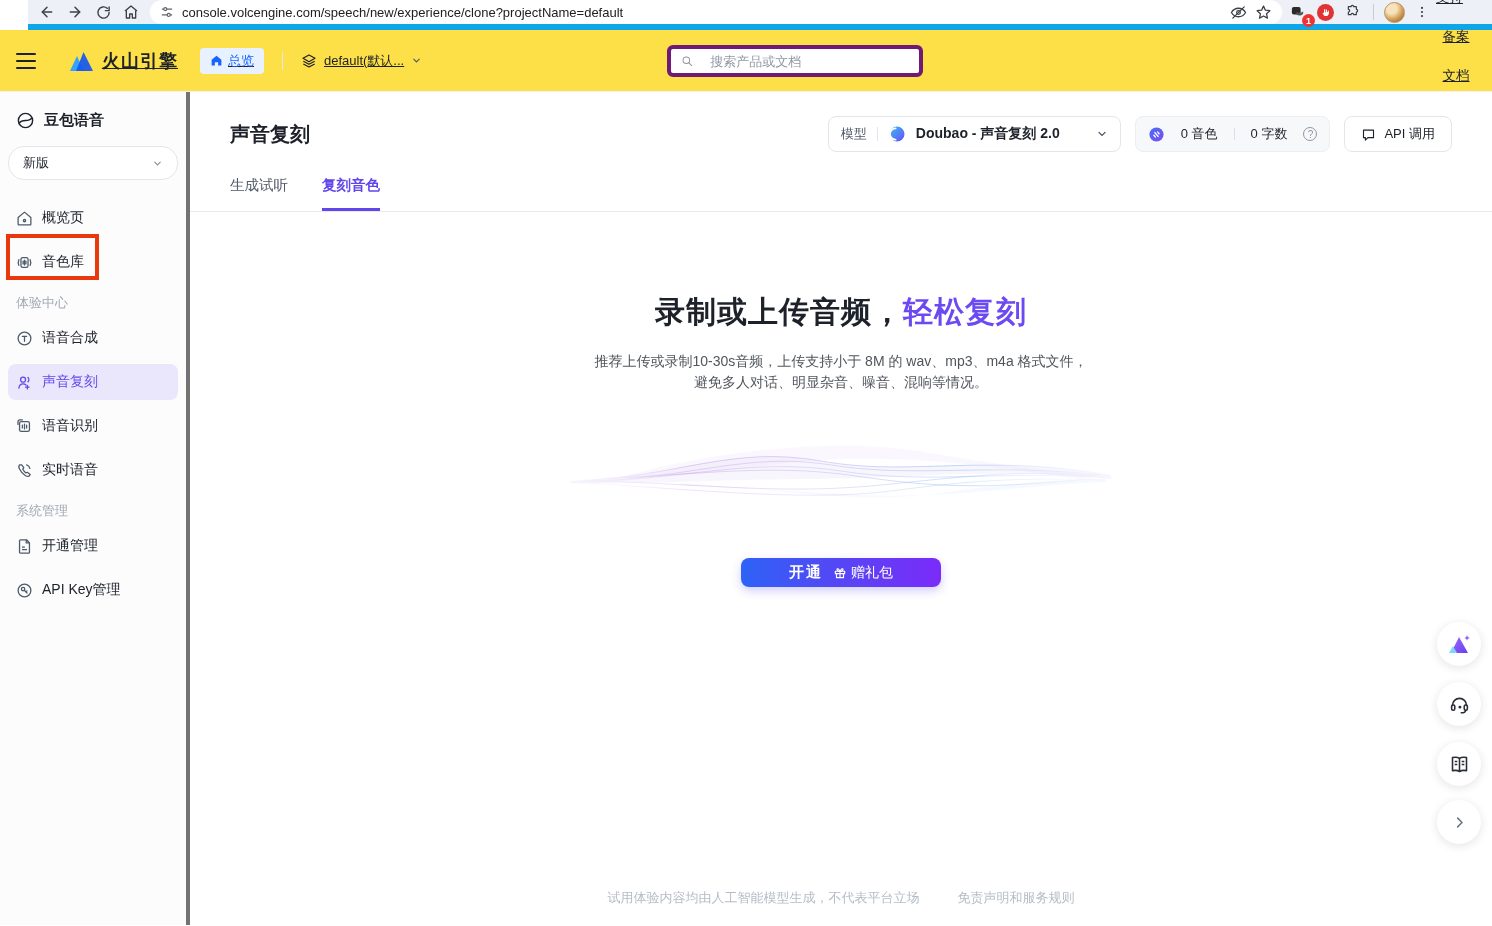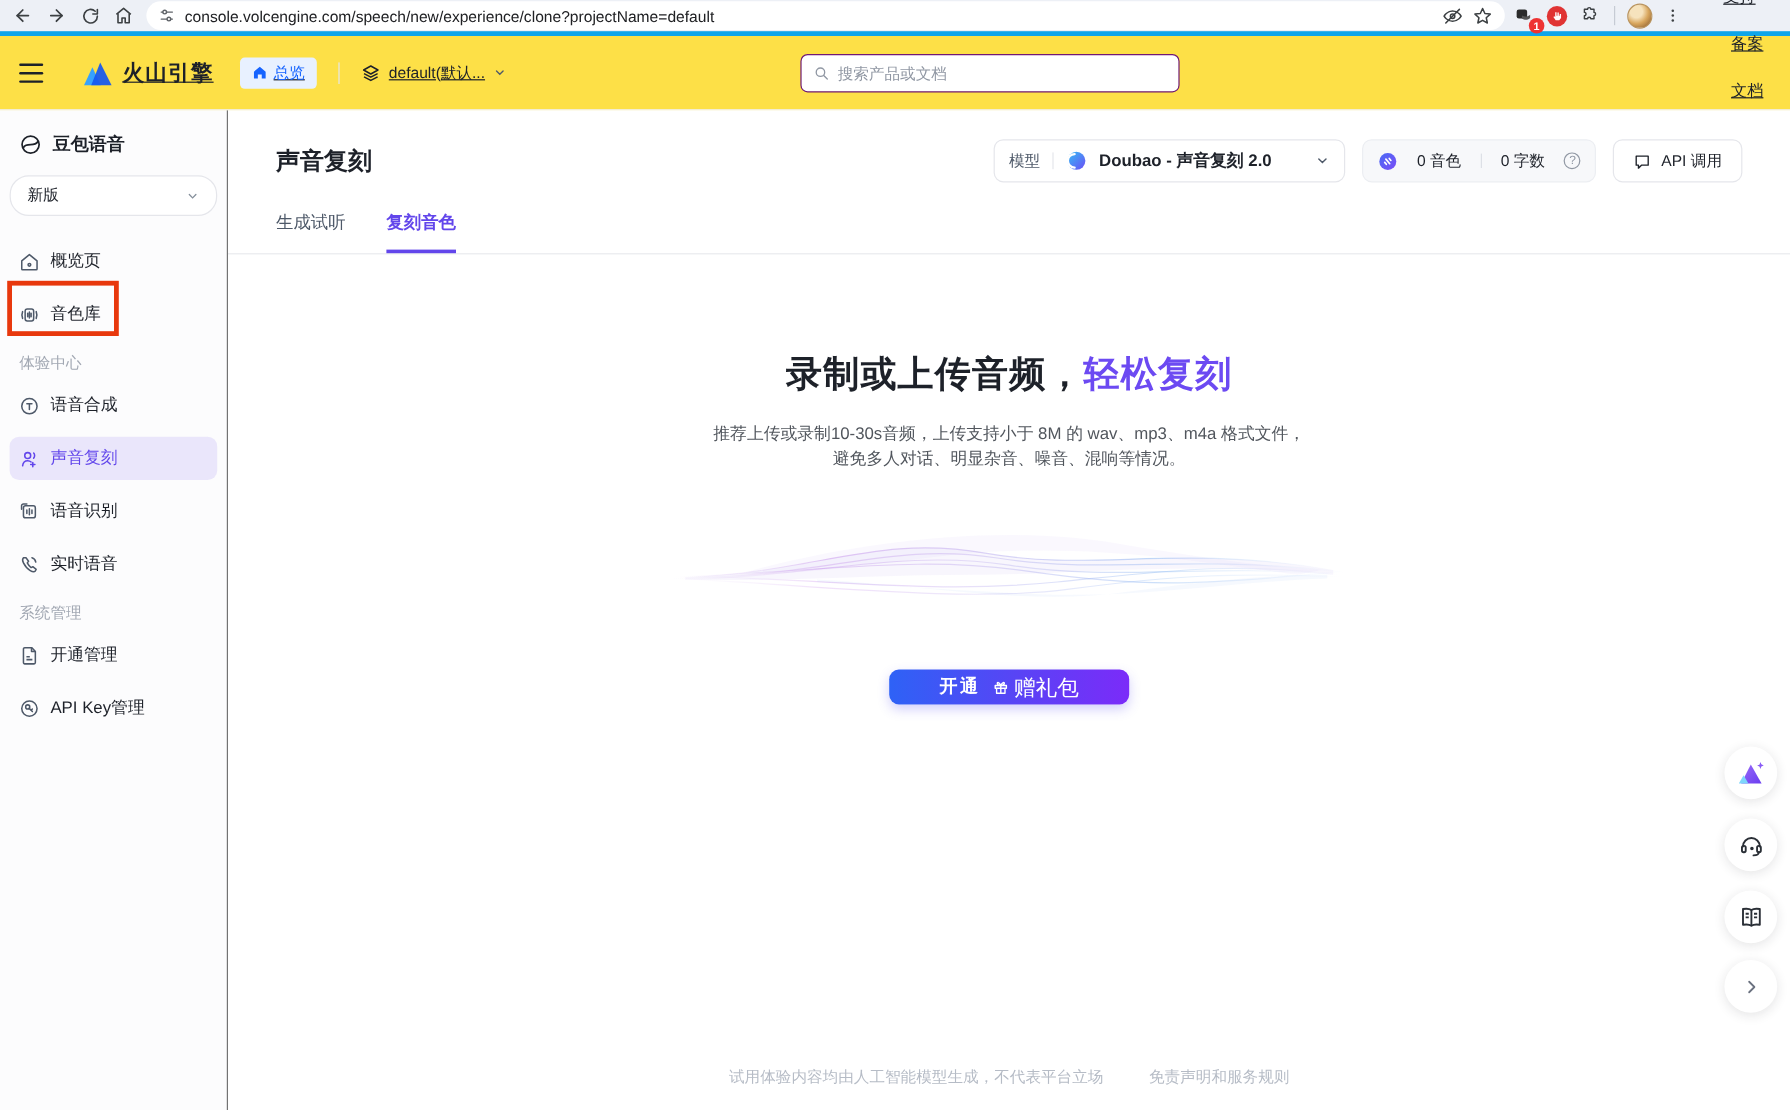--- a/index.html
+++ b/index.html
@@ -6,22 +6,22 @@
   html,body { width:1492px; height:926px; }
   body {
     font-family:"Liberation Sans","DejaVu Sans",sans-serif;
     color:#1d2129; background:#fff; position:relative; overflow:hidden;
     width:1492px; height:926px;
   }
   svg { display:block; }
 
   
   .browser-bar{
-    height:30px; background:#edf0f6; border-bottom:4px solid #0ea5e9;
-    display:flex; align-items:center; padding:0 6px; gap:2px;
+    height:30px; background:#edf0f6; border-bottom:6px solid #0ea5e9;
+    display:flex; align-items:center; padding:0 6px; gap:2px;margin-left:28px;
   }
   .b-ico{ width:26px; height:24px; display:flex; align-items:center; justify-content:center;
     border-radius:50%; color:#3c4043; flex:0 0 auto; cursor:pointer; }
   .url-pill{
     margin-left:4px; height:24px; flex:0 0 1132px; background:#fff; border-radius:12px;
     display:flex; align-items:center; padding:0 10px; gap:8px; overflow:hidden;
   }
   .url-text{ font-size:13px; color:#202124; white-space:nowrap; flex:1; }
   .ext-wrap{ position:relative; }
   .ext-badge{
@@ -46,41 +46,41 @@
   .hamburger span{ display:block; height:2px; background:#1d2129; border-radius:1px; width:20px; }
   .logo-wrap{ display:flex; align-items:center; gap:8px; margin-right:22px; cursor:pointer; }
   .logo-text{ font-size:18px; font-weight:bold; letter-spacing:1px; }
   .overview-pill{
     background:#e8f1ff; color:#1664ff; height:26px; border-radius:4px; display:flex;
     align-items:center; gap:5px; padding:0 10px; font-size:13px; cursor:pointer;
   }
   .nav-sep{ width:1px; height:18px; background:#e5e6eb; margin:0 18px; }
   .project-select{ display:flex; align-items:center; gap:7px; font-size:13px; cursor:pointer; }
   .search-box{
-    position:absolute; left:667px; top:15px; width:316px; height:32px;
-    border:1px solid #701a75; border-radius:6px; background:#fff;
-    display:flex; align-items:center; gap:7px; padding:0 10px;
+    position:absolute; left:667px; top:15px; width:256px; height:32px;
+    border:4px solid #701a75; border-radius:6px; background:#fff;
+    display:flex; align-items:center; gap:17px; padding:0 10px;
   }
   .search-box input{ border:none; outline:none; font-size:13px; color:#1d2129; width:100%;
     font-family:inherit; background:transparent; }
   .search-box input::placeholder{ color:#9097a3; }
   .nav-right{ margin-left:auto; display:flex; align-items:center; gap:21px; font-size:13.5px;flex-direction:column; }
   .nav-menu{ display:flex; align-items:center; gap:3px; cursor:pointer; color:#1d2129; }
   .bell-wrap{ position:relative; cursor:pointer; }
   .bell-badge{ position:absolute; top:-6px; right:-8px; background:#ef3b3b; color:#fff; font-size:10px;
     min-width:15px; height:15px; border-radius:8px; display:flex; align-items:center;
     justify-content:center; padding:0 3px; }
   .lang{ color:#1664ff; cursor:pointer; }
   .user-avatar{ width:25px; height:25px; border-radius:50%; background:#e9ecfb; color:#3a6bf2;
     font-size:13px; display:flex; align-items:center; justify-content:center; cursor:pointer; }
 
   
   .shell{ display:flex; height:833px; }
   .sidebar{
-    width:190px; flex:0 0 190px; background:#fcfcfd; border-right:1px solid #737373;
+    width:190px; flex:0 0 190px; background:#fcfcfd; border-right:4px solid #737373;
     padding:14px 8px 0 8px; position:relative;
   }
   .product-head{ display:flex; align-items:center; gap:9px; padding:2px 8px; height:28px;
     font-size:15px; font-weight:bold; }
   .version-pill{
     margin-top:12px; height:32px; border:1px solid #e5e6eb; border-radius:16px; background:#fff;
     display:flex; align-items:center; justify-content:space-between; padding:16px 14px;
     font-size:13px; cursor:pointer;
   }
   .side-item{
@@ -133,21 +133,21 @@
 
   .wave{ margin:40px auto 0 auto; }
   .cta-row{ margin-top:40px; display:flex; justify-content:center; }
   .cta-btn{
     width:200px; height:29px; border:none; border-radius:8px; cursor:pointer;
     background:linear-gradient(90deg,#2e62f6 0%,#5a43f5 55%,#7b2bf9 100%);
     color:#fff; display:flex; align-items:center; justify-content:center; gap:10px;
     font-family:inherit; box-shadow:0 4px 10px rgba(74,64,240,.25);
   }
   .cta-open{ font-size:15px; font-weight:bold; letter-spacing:2px; }
-  .cta-gift{ font-size:18px; display:flex; align-items:center; gap:4px; }
+  .cta-gift{ font-size:14px; display:flex; align-items:center; gap:4px; }
 
   .page-footer{ position:absolute; bottom:18px; left:0; right:0; text-align:center;
     font-size:13px; color:#b6bcc6; }
   .footer-link{ margin-left:38px; cursor:pointer; }
 
   
   .float-btn{
     position:absolute; right:11px; width:44px; height:44px; border-radius:50%;
     background:#fff; box-shadow:0 2px 10px rgba(31,35,41,.12);
     display:flex; align-items:center; justify-content:center; cursor:pointer; z-index:9;

